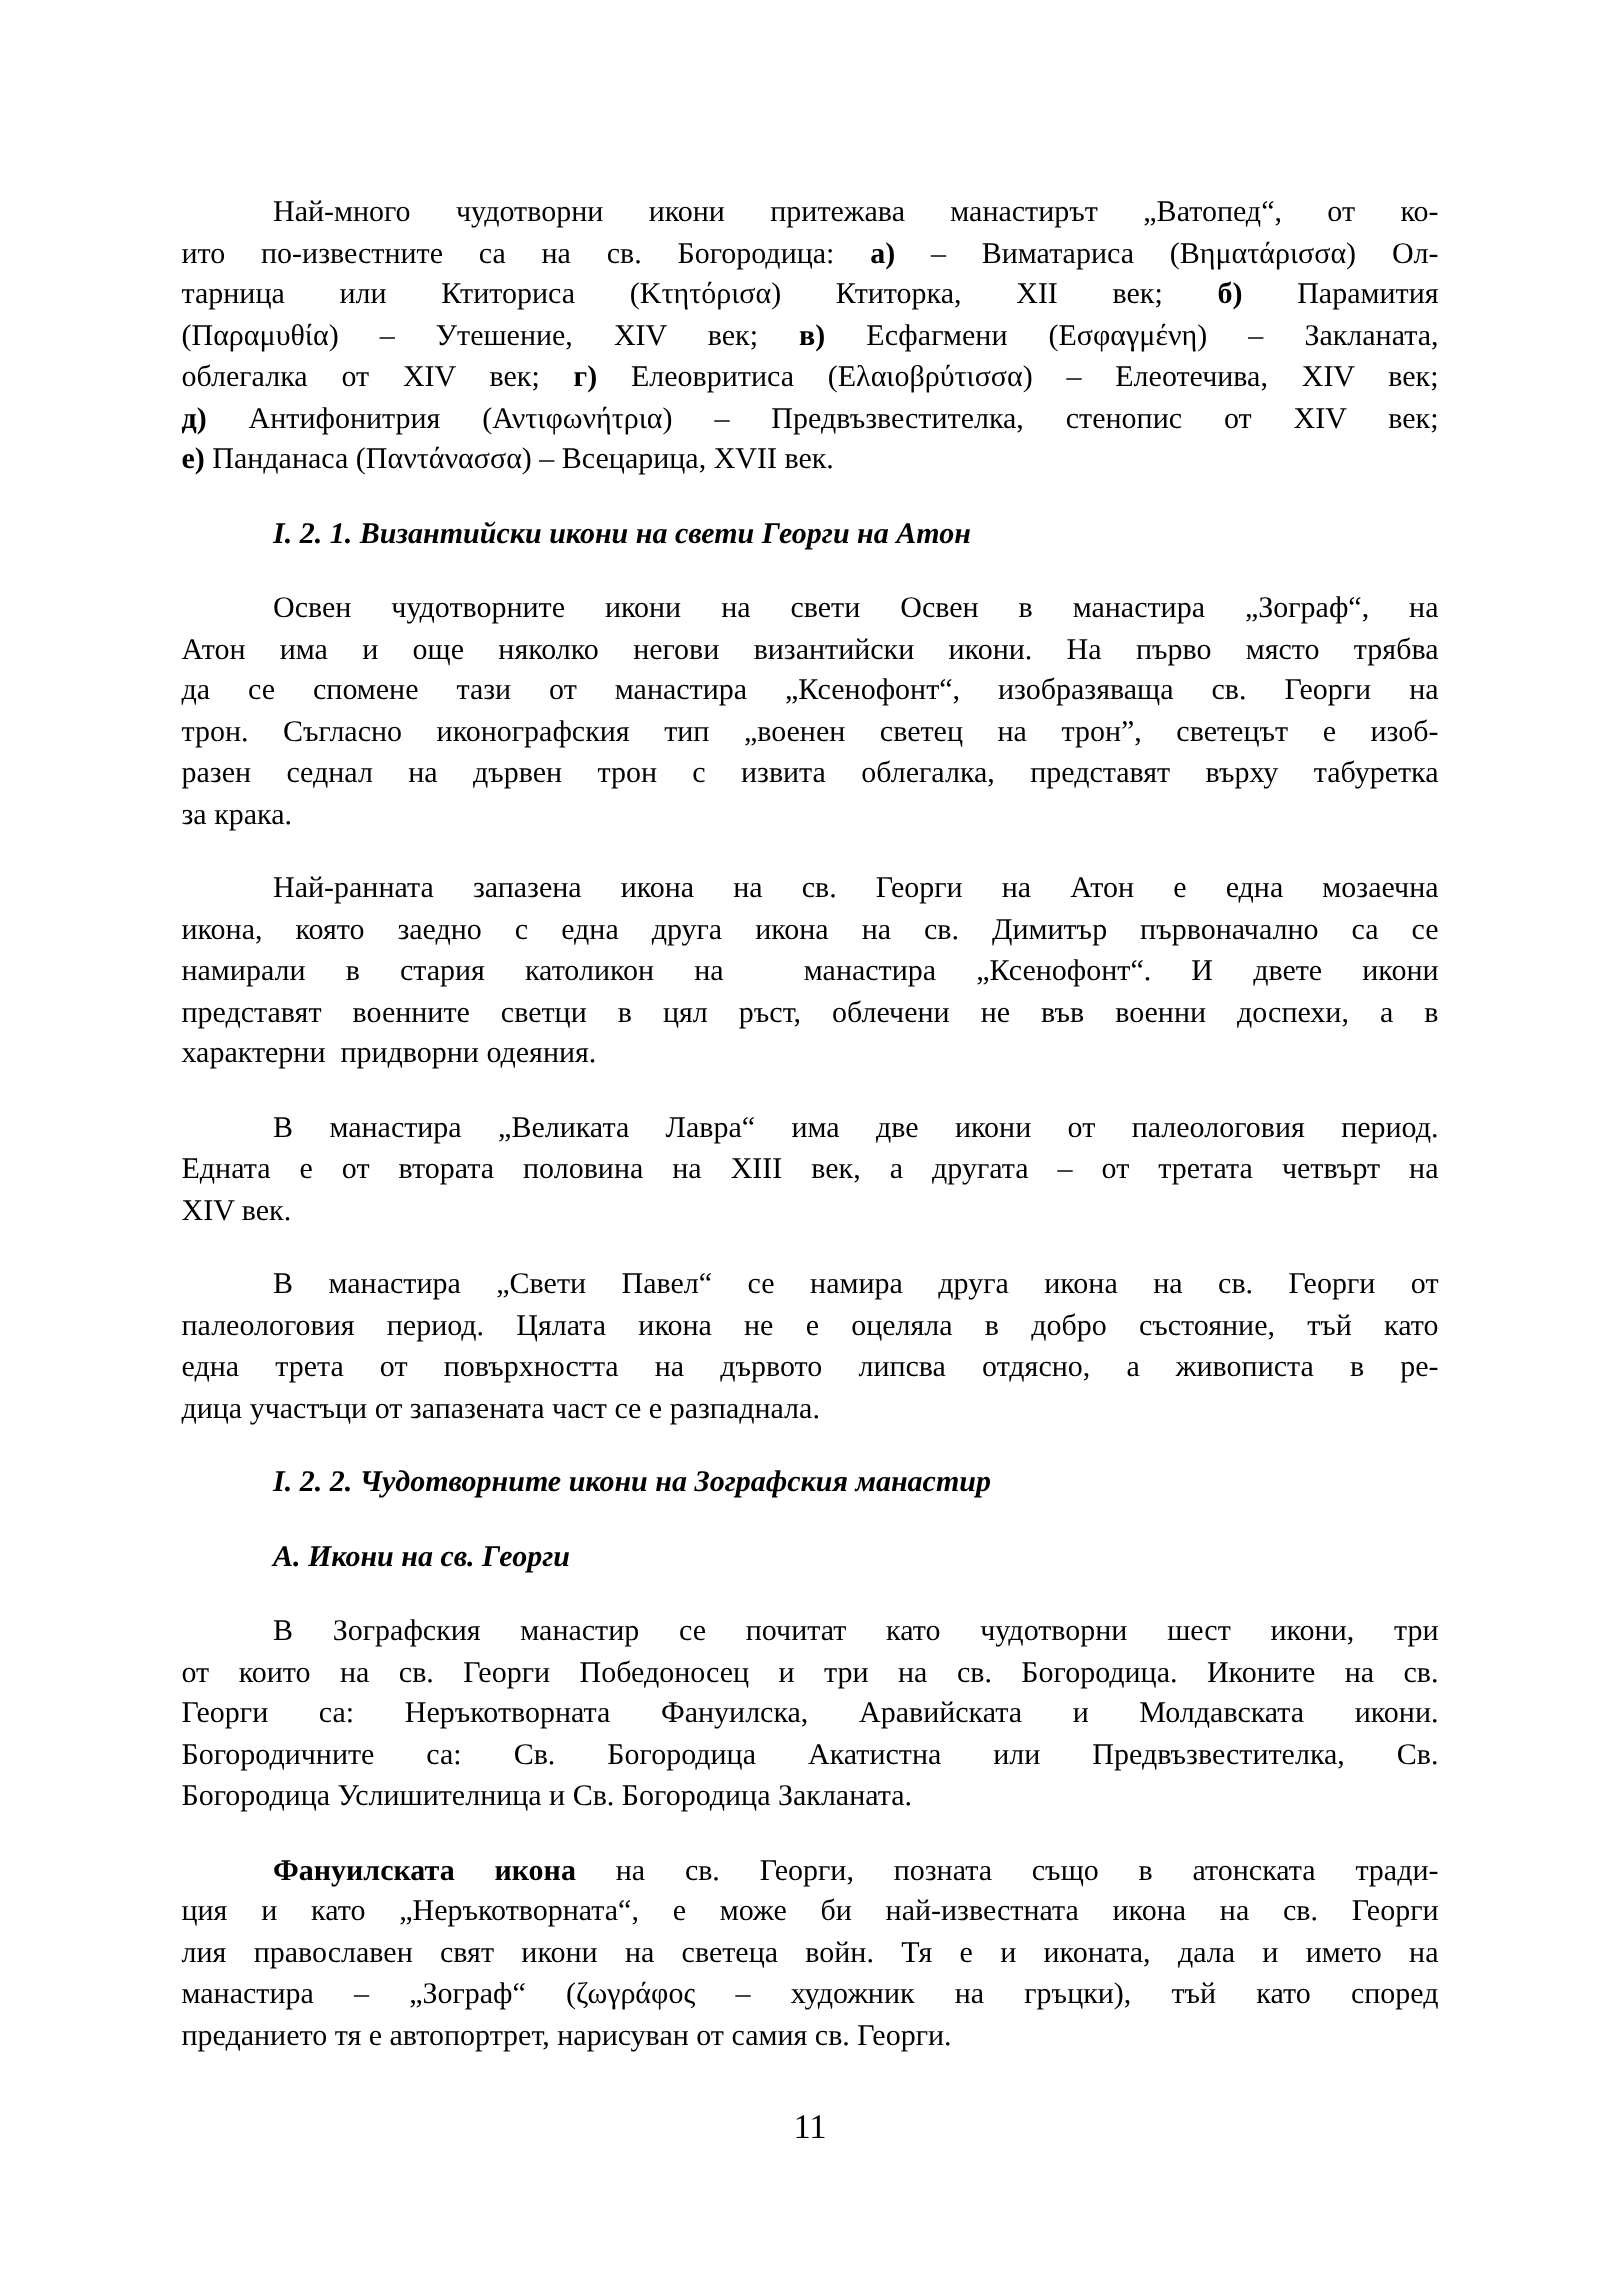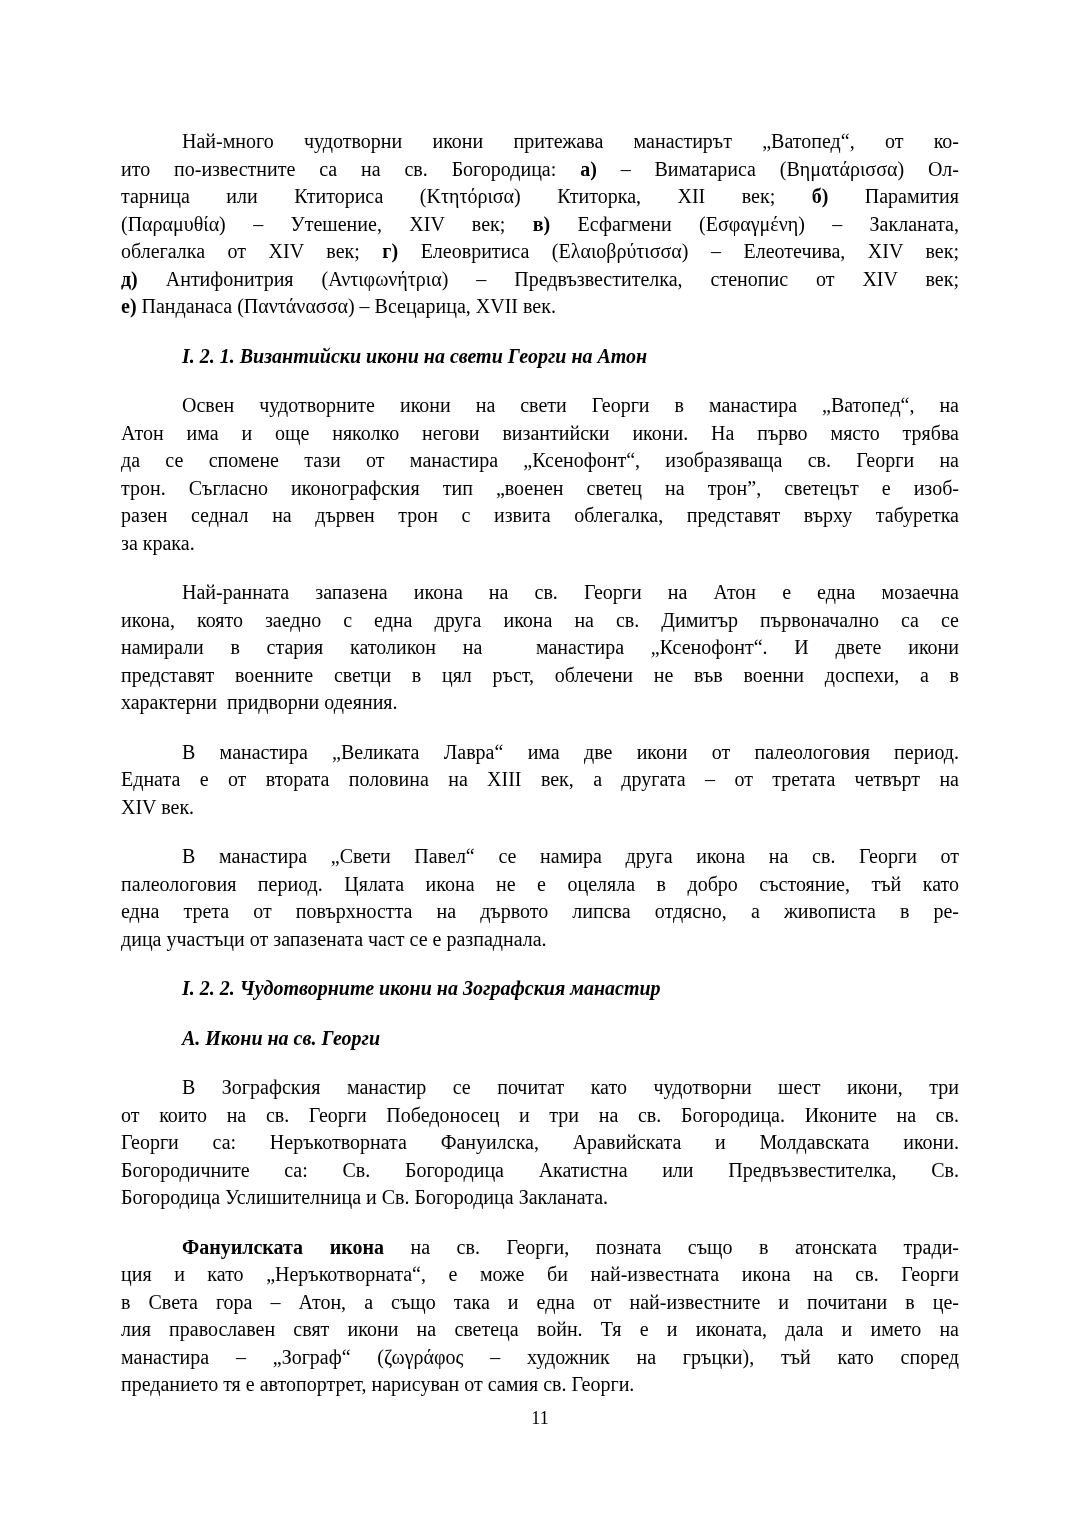--- a/index.html
+++ b/index.html
@@ -43,21 +43,21 @@
   }
   .seg-normal { font-weight: normal; font-style: normal; }
   .seg-bold { font-weight: bold; font-style: normal; }
   .seg-bolditalic { font-weight: bold; }
   .page-footer {
     position: absolute;
     top: 1406px;
     left: 0;
     width: 100%;
     text-align: center;
-    font-size: 18px;
+    font-size: 23px;
     line-height: 24px;
   }
 </style>
 </head>
 <body>
 
 <div class="page">
   <main class="text-area">
       <div class="block">
         <div class="line indent"><span class="seg-normal">Най-много чудотворни икони притежава манастирът „Ватопед“, от ко-</span></div>
@@ -65,21 +65,21 @@
         <div class="line"><span class="seg-normal">тарница или Ктиториса (Κτητόρισα) Ктиторка, XII век; </span><span class="seg-bold">б)</span><span class="seg-normal"> Парамития</span></div>
         <div class="line"><span class="seg-normal">(Παραμυθία) – Утешение, XIV век; </span><span class="seg-bold">в)</span><span class="seg-normal"> Есфагмени (Εσφαγμένη) – Закланата,</span></div>
         <div class="line"><span class="seg-normal">облегалка от XIV век; </span><span class="seg-bold">г)</span><span class="seg-normal"> Елеовритиса (Ελαιοβρύτισσα) – Елеотечива, XIV век;</span></div>
         <div class="line"><span class="seg-bold">д)</span><span class="seg-normal"> Антифонитрия (Αντιφωνήτρια) – Предвъзвестителка, стенопис от XIV век;</span></div>
         <div class="line lastline"><span class="seg-bold">е)</span><span class="seg-normal"> Панданаса (Παντάνασσα) – Всецарица, XVII век.</span></div>
       </div>
       <div class="block">
         <div class="line lastline indent heading-line">I. 2. 1. Византийски икони на свети Георги на Атон</div>
       </div>
       <div class="block">
-        <div class="line indent"><span class="seg-normal">Освен чудотворните икони на свети Георги в манастира „Ватопед“, на</span></div>
+        <div class="line indent"><span class="seg-normal">Освен чудотворните икони на свети Освен в манастира „Зограф“, на</span></div>
         <div class="line"><span class="seg-normal">Атон има и още няколко негови византийски икони. На първо място трябва</span></div>
         <div class="line"><span class="seg-normal">да се спомене тази от манастира „Ксенофонт“, изобразяваща св. Георги на</span></div>
         <div class="line"><span class="seg-normal">трон. Съгласно иконографския тип „военен светец на трон”, светецът е изоб-</span></div>
         <div class="line"><span class="seg-normal">разен седнал на дървен трон с извита облегалка, представят върху табуретка</span></div>
         <div class="line lastline"><span class="seg-normal">за крака.</span></div>
       </div>
       <div class="block">
         <div class="line indent"><span class="seg-normal">Най-ранната запазена икона на св. Георги на Атон е една мозаечна</span></div>
         <div class="line"><span class="seg-normal">икона, която заедно с една друга икона на св. Димитър първоначално са се</span></div>
         <div class="line"><span class="seg-normal">намирали в стария католикон на  манастира „Ксенофонт“. И двете икони</span></div>
@@ -106,21 +106,20 @@
       <div class="block">
         <div class="line indent"><span class="seg-normal">В Зографския манастир се почитат като чудотворни шест икони, три</span></div>
         <div class="line"><span class="seg-normal">от които на св. Георги Победоносец и три на св. Богородица. Иконите на св.</span></div>
         <div class="line"><span class="seg-normal">Георги са: Неръкотворната Фануилска, Аравийската и Молдавската икони.</span></div>
         <div class="line"><span class="seg-normal">Богородичните са: Св. Богородица Акатистна или Предвъзвестителка, Св.</span></div>
         <div class="line lastline"><span class="seg-normal">Богородица Услишителница и Св. Богородица Закланата.</span></div>
       </div>
       <div class="block">
         <div class="line indent"><span class="seg-bolditalic">Фануилската икона</span><span class="seg-normal"> на св. Георги, позната също в атонската тради-</span></div>
         <div class="line"><span class="seg-normal">ция и като „Неръкотворната“, е може би най-известната икона на св. Георги</span></div>
-        <div class="line"><span class="seg-normal">в Света гора – Атон, а също така и една от най-известните и почитани в це-</span></div>
         <div class="line"><span class="seg-normal">лия православен свят икони на светеца войн. Тя е и иконата, дала и името на</span></div>
         <div class="line"><span class="seg-normal">манастира – „Зограф“ (ζωγράφος – художник на гръцки), тъй като според</span></div>
         <div class="line lastline"><span class="seg-normal">преданието тя е автопортрет, нарисуван от самия св. Георги.</span></div>
       </div>
     </main>
   <footer class="page-footer">
     <span>11</span>
   </footer>
 </div>
 

